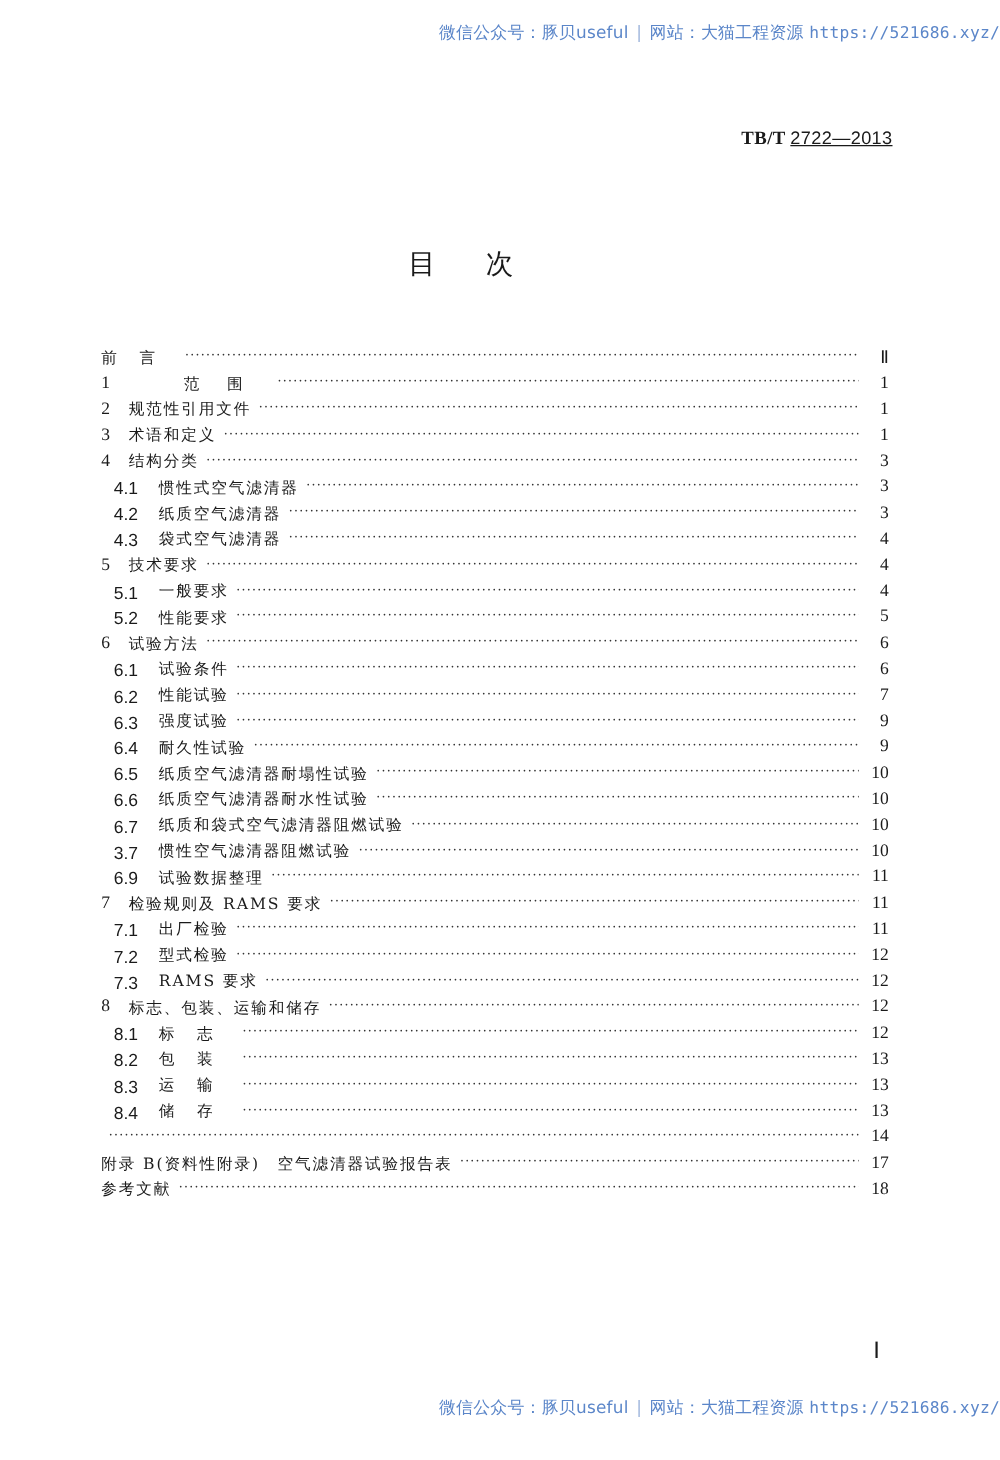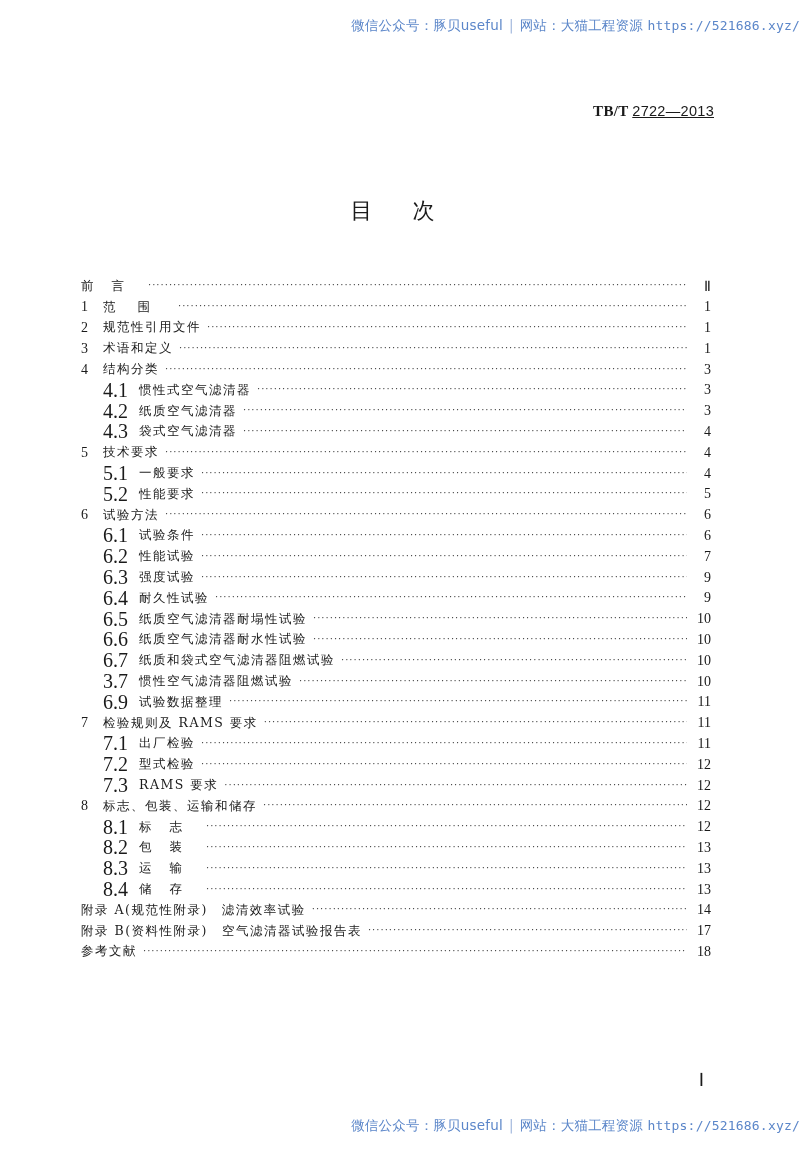--- a/index.html
+++ b/index.html
@@ -4,32 +4,32 @@
 <style>
   html, body { margin: 0; padding: 0; background: #ffffff; }
   body { width: 800px; height: 1168px; position: relative; overflow: hidden; font-family: "DejaVu Serif", "Liberation Serif", serif; color: #1a1a1a; }
   .watermark { position: absolute; left: 0; width: 800px; text-align: right; font-family: "DejaVu Sans", sans-serif; font-size: 13.5px; color: #5b86c9; letter-spacing: 0.2px; }
   .watermark.top { top: 17px; }
   .watermark.bottom { top: 1117px; }
   .watermark .sep { color: #9fb6dc; margin: 0 6px; }
   .mono { font-family: "DejaVu Sans Mono", "Liberation Mono", monospace; font-size: 13px; }
   .std-code { position: absolute; top: 103px; right: 86px; font-family: "Liberation Serif", serif; font-weight: bold; font-size: 15px; letter-spacing: 0.3px; }
   .std-code .num { font-weight: normal; font-family: "Liberation Sans", sans-serif; font-size: 14.5px; text-decoration: underline; }
-  .toc-title { position: absolute; top: 196px; left: 0; width: 737px; text-align: center; font-family: "DejaVu Sans", sans-serif; font-size: 22px; letter-spacing: 40px; padding-left: 40px; box-sizing: border-box; margin-left: 24px; }
+  .toc-title { position: absolute; top: 196px; left: 0; width: 737px; text-align: center; font-family: "DejaVu Sans", sans-serif; font-size: 22px; letter-spacing: 40px; padding-left: 40px; box-sizing: border-box; }
   .toc { position: absolute; top: 276px; left: 81px; width: 630px; }
   .row { position: relative; height: 20.8px; display: flex; align-items: center; font-size: 12.5px; }
   .row .num { display: inline-block; white-space: nowrap; }
   .row .label { white-space: nowrap; letter-spacing: 1.5px; }
   .row .dots { flex: 1; overflow: hidden; white-space: nowrap; margin: 0 6px 0 6px; letter-spacing: 1px; color: #333; font-size: 10px; line-height: 1; position: relative; top: -1px; }
   .row .page { width: 18px; text-align: right; font-family: "Liberation Serif", serif; font-size: 14px; }
   .lv1 .num { width: 22px; font-family: "Liberation Serif", serif; font-size: 14px; }
   .lv2 { padding-left: 10px; }
-  .lv2 .num { width: 36px; font-family: Liberation Serif, serif; font-size: 20px; margin-left: 12px; }
+  .lv2 .num { width: 36px; font-family: Liberation Sans, sans-serif; font-size: 14px; }
   .wide .label { letter-spacing: 18px; font-family: Liberation Serif, serif; }
-  .wide2 .label { letter-spacing: 22px; }
+  .wide2 .label { letter-spacing: 22px; margin-left: 44px; }
   .folio { position: absolute; top: 1069px; right: 96px; font-family: "Liberation Serif", serif; font-size: 18px; }
 </style>
 </head>
 <body>
 
 <div class="watermark top">
   <span>微信公众号：豚贝useful</span><span class="sep">|</span><span>网站：大猫工程资源</span> <span class="mono">https://521686.xyz/</span>
 </div>
 
 <div class="std-code">
@@ -213,21 +213,20 @@
       <span class="dots">········································································································································································································</span>
       <span class="page">13</span>
     </div>
     <div class="row lv2 wide">
       <span class="num">8.4</span>
       <span class="label">储存</span>
       <span class="dots">········································································································································································································</span>
       <span class="page">13</span>
     </div>
     <div class="row lv0">
-      <span class="label">附录 A(规范性附录)　滤清效率试验</span>
       <span class="dots">········································································································································································································</span>
       <span class="page">14</span>
     </div>
     <div class="row lv0">
       <span class="label">附录 B(资料性附录)　空气滤清器试验报告表</span>
       <span class="dots">········································································································································································································</span>
       <span class="page">17</span>
     </div>
     <div class="row lv0">
       <span class="label">参考文献</span>

